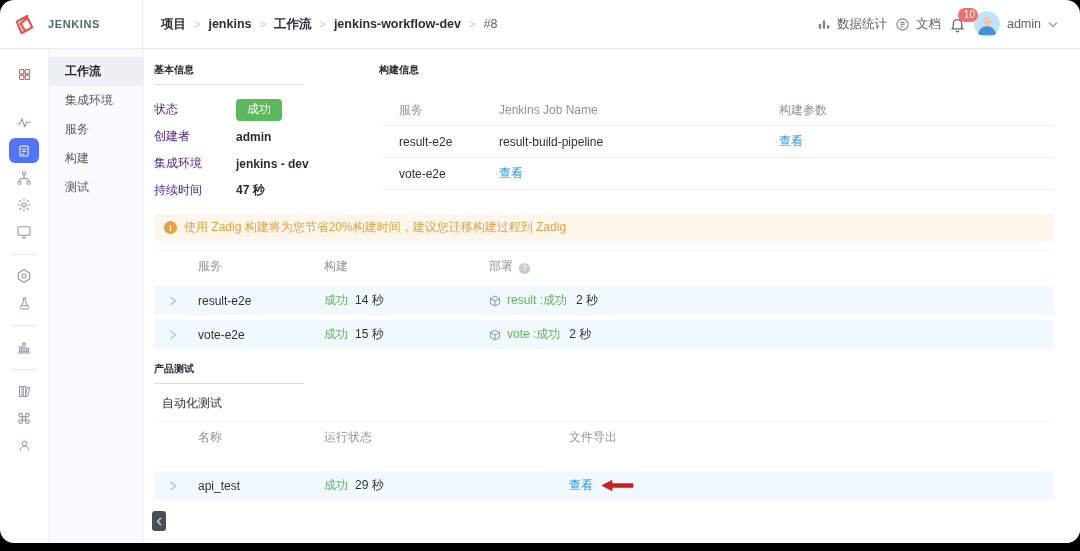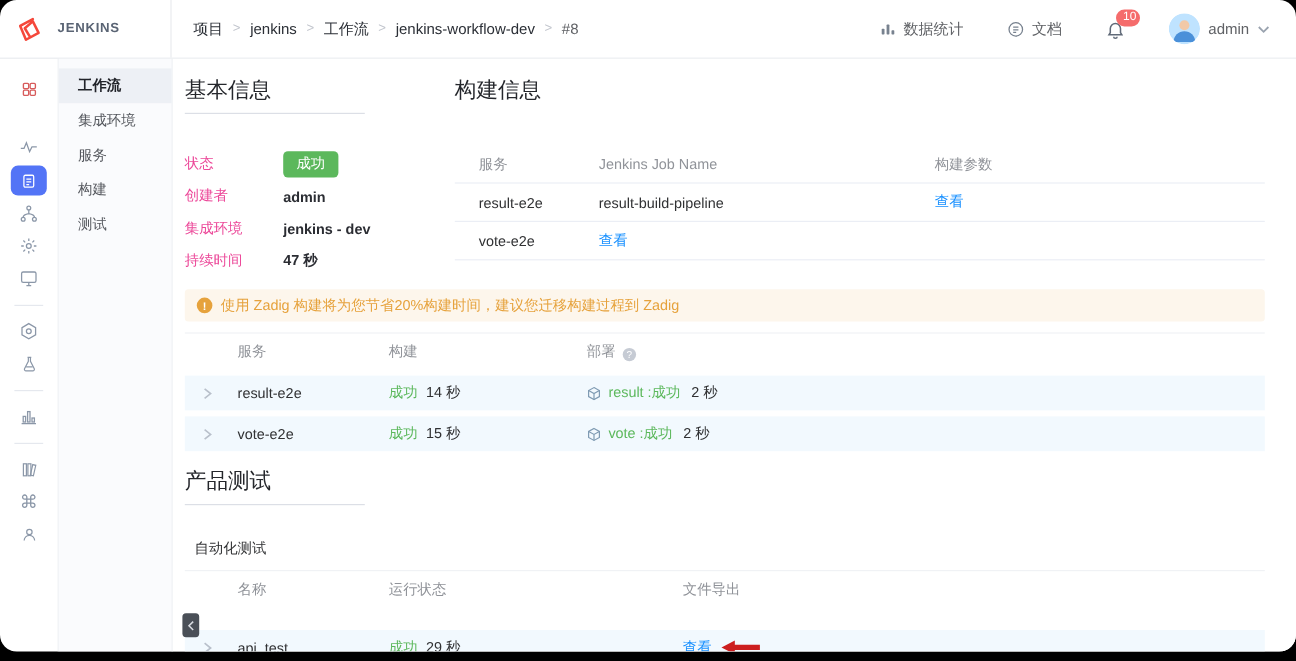--- a/index.html
+++ b/index.html
@@ -7,24 +7,24 @@
        font-family:"Liberation Sans",sans-serif;-webkit-font-smoothing:antialiased;}
   .frame{position:absolute;left:0;top:0;width:1080px;height:543px;background:#fff;
          border-radius:14px;overflow:hidden;display:flex;flex-direction:column;}
 
   
   .header{height:48px;flex-shrink:0;border-bottom:1px solid #e9ebef;display:flex;align-items:center;}
   .logo-cell{width:48px;display:flex;justify-content:center;align-items:center;}
   .brand{width:94px;font-size:11px;font-weight:700;color:#5a6474;letter-spacing:.6px;}
   .breadcrumb{flex:1;align-self:stretch;display:flex;align-items:center;gap:8px;
               padding-left:18px;border-left:1px solid #e9ebef;font-size:12.5px;}
-  .bc{color:#2b2f36;font-weight:400;}
+  .bc{color:#2b2f36;font-weight:700;}
   .bc.last{color:#606266;font-weight:500;}
   .bc-sep{color:#c0c4cc;font-size:11px;}
-  .header-right{display:flex;align-items:center;gap:36px;padding-right:22px;color:#606266;font-size:12.5px;}
+  .header-right{display:flex;align-items:center;gap:8px;padding-right:22px;color:#606266;font-size:12.5px;}
   .header-action{display:flex;align-items:center;gap:6px;}
   .bell-wrap{position:relative;display:flex;align-items:center;}
   .badge{position:absolute;top:-8px;right:-12px;background:#f56c6c;color:#fff;font-size:10px;
          line-height:14px;min-width:14px;text-align:right;border-radius:8px;padding:0 3px;}
   .user{display:flex;align-items:center;gap:7px;}
   .avatar{width:26px;height:26px;border-radius:50%;overflow:hidden;display:inline-flex;}
 
   
   .app-body{flex:1;display:flex;min-height:0;}
   .rail{width:48px;flex-shrink:0;border-right:1px solid #eef0f3;display:flex;flex-direction:column;
@@ -34,28 +34,28 @@
   .rail-div{width:24px;border-top:1px solid #e5e8ee;margin:8px 0;}
   .rail-spacer{height:22px;}
   .cmd-glyph{font-size:15px;color:#8b97a8;line-height:1;}
 
   .sidebar{width:94px;flex-shrink:0;background:#fafbfd;border-right:1px solid #eef0f3;padding-top:8px;}
   .side-item{height:29px;display:flex;align-items:center;padding-left:16px;font-size:12px;color:#54575d;}
   .side-item.active{background:#edf0f5;color:#22242a;font-weight:700;}
 
   .main{flex:1;overflow:hidden;padding:14px 26px 0 10px;position:relative;background:#fff;}
 
-  .sec-title{font-size:18px;font-weight:400;color:#25272c;width:150px;
-             padding-bottom:7px;border-bottom:1px solid #dcdfe6;margin-bottom:28px;}
+  .sec-title{font-size:10px;font-weight:700;color:#25272c;width:150px;
+             padding-bottom:7px;border-bottom:1px solid #dcdfe6;margin-bottom:11px;}
 
   
   .top-area{display:flex;}
   .basic{width:225px;flex-shrink:0;}
   .field{height:27px;display:flex;align-items:center;font-size:12px;}
-  .flabel{width:58px;color:#ec4899;margin-right:24px;flex-shrink:0;}
+  .flabel{width:58px;color:#4c1d95;margin-right:24px;flex-shrink:0;}
   .fvalue{color:#2b2d33;font-weight:700;}
   .status-badge{background:#5cb85c;color:#fff;border-radius:4px;padding:2.5px 11px;font-size:12px;}
 
   .buildinfo{flex:1;min-width:0;}
   .b-head,.b-row{display:grid;grid-template-columns:100px 280px 1fr;align-items:center;
                  padding-left:20px;font-size:12px;}
   .b-head{color:#909399;height:30px;border-bottom:1px solid #ebeef5;}
   .b-row{color:#303133;height:31px;border-bottom:1px solid #ebeef5;}
   a.view-link{color:#1890ff;text-decoration:none;cursor:pointer;}
 

